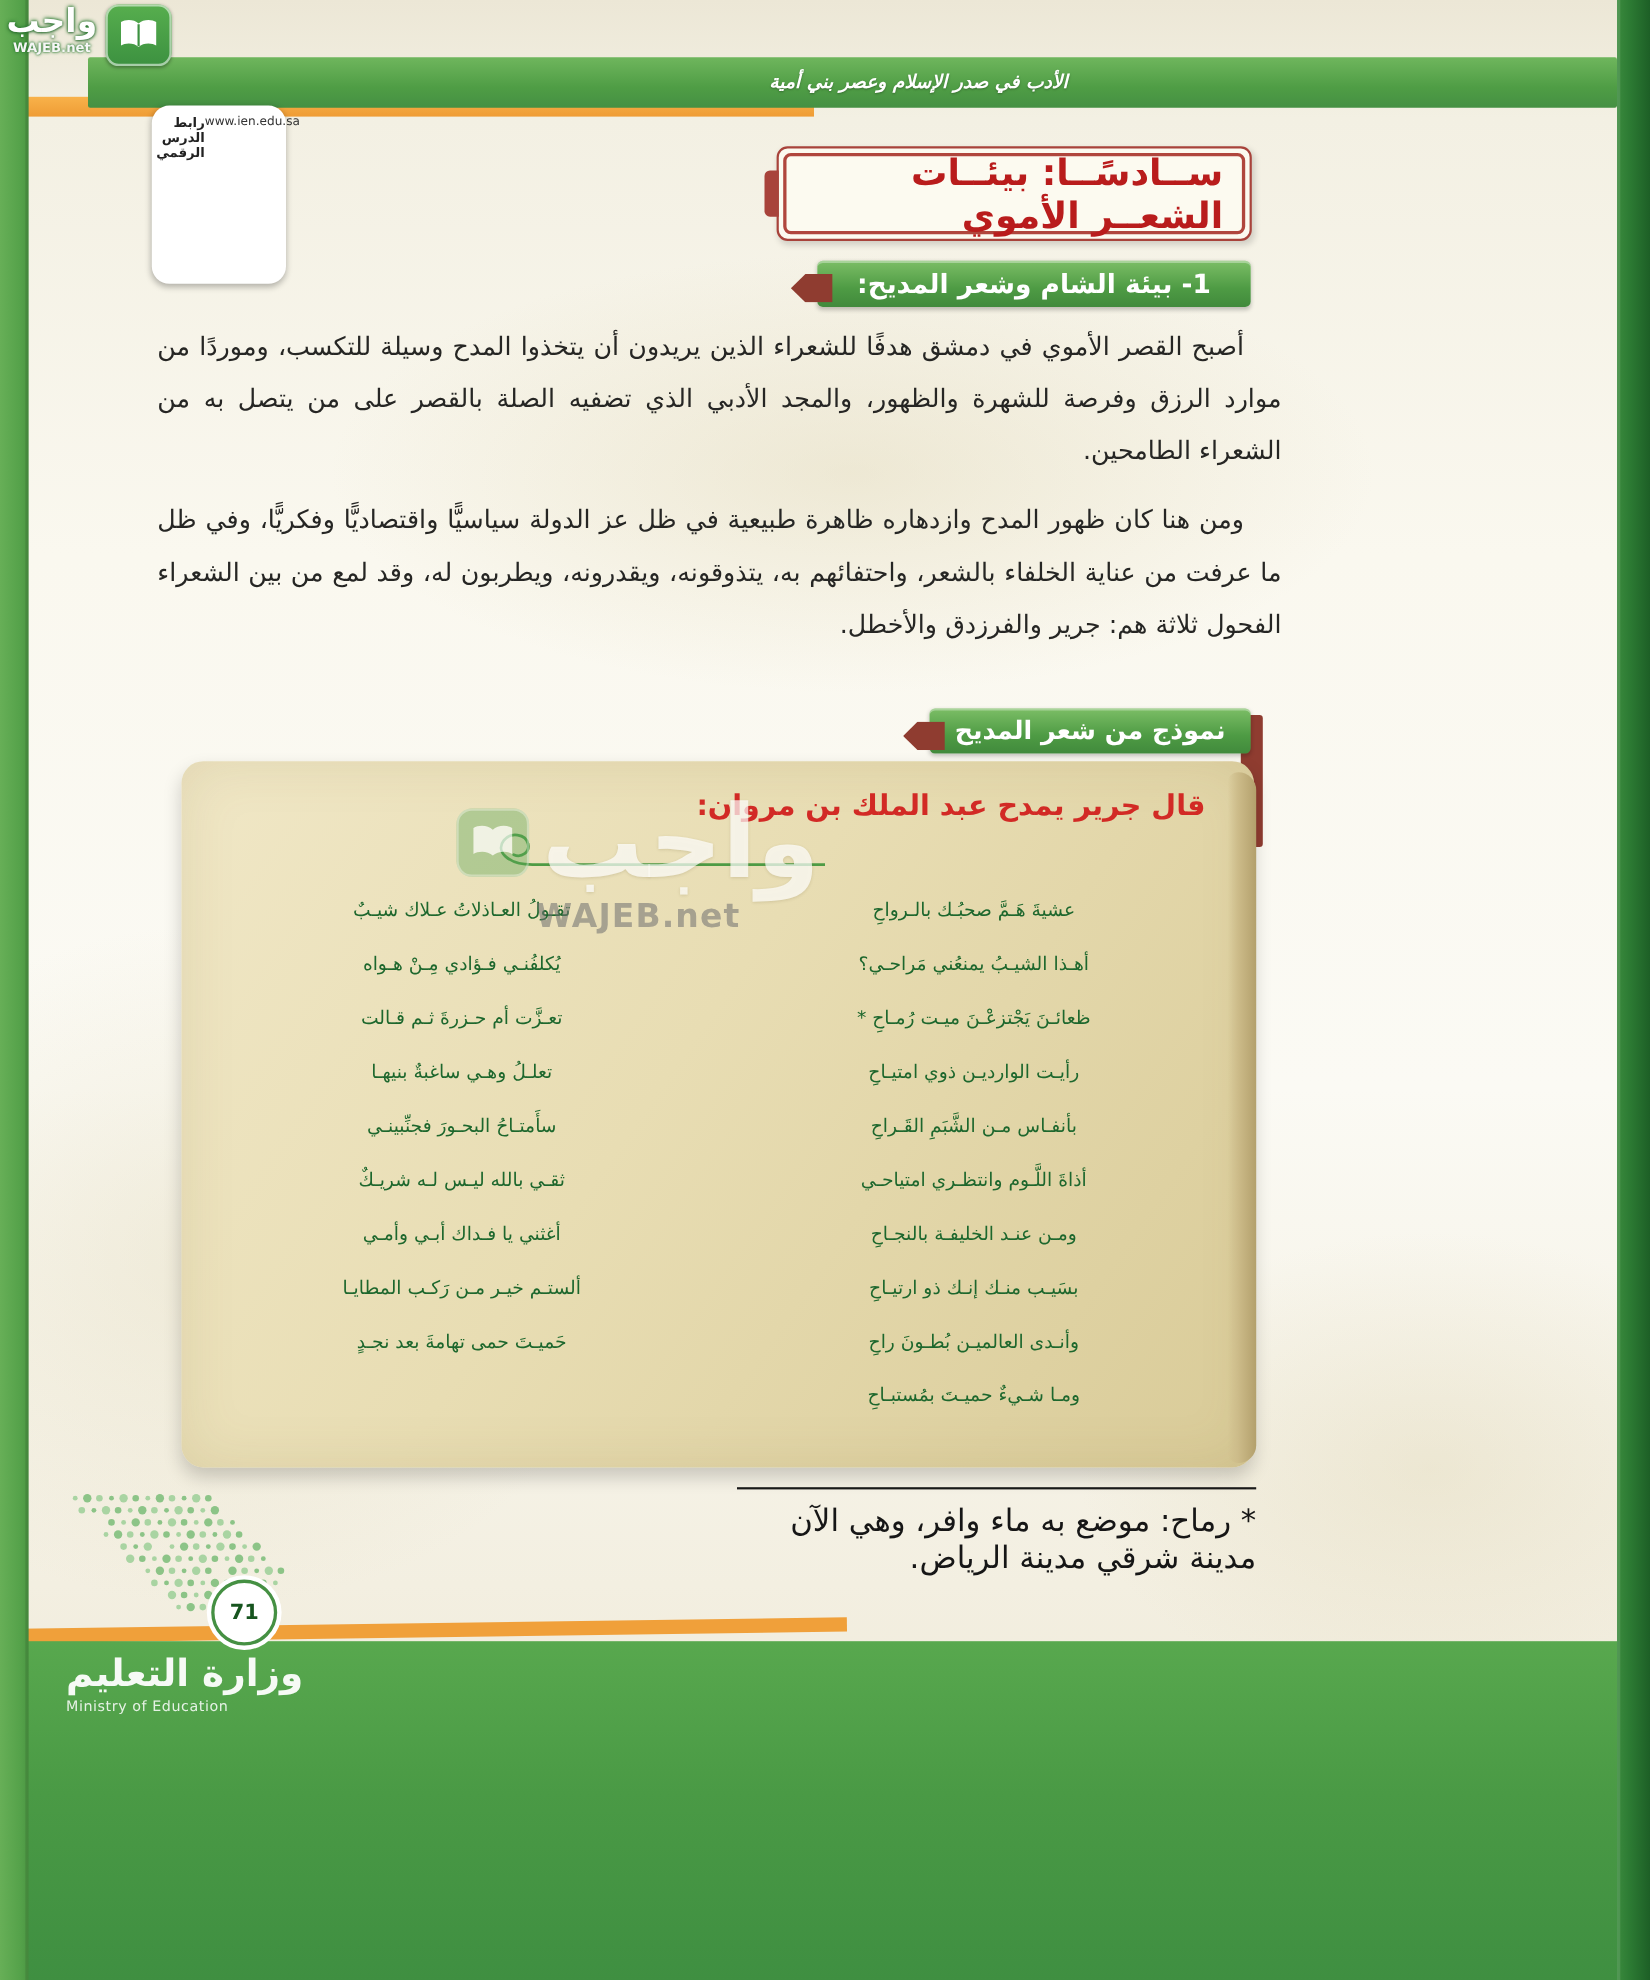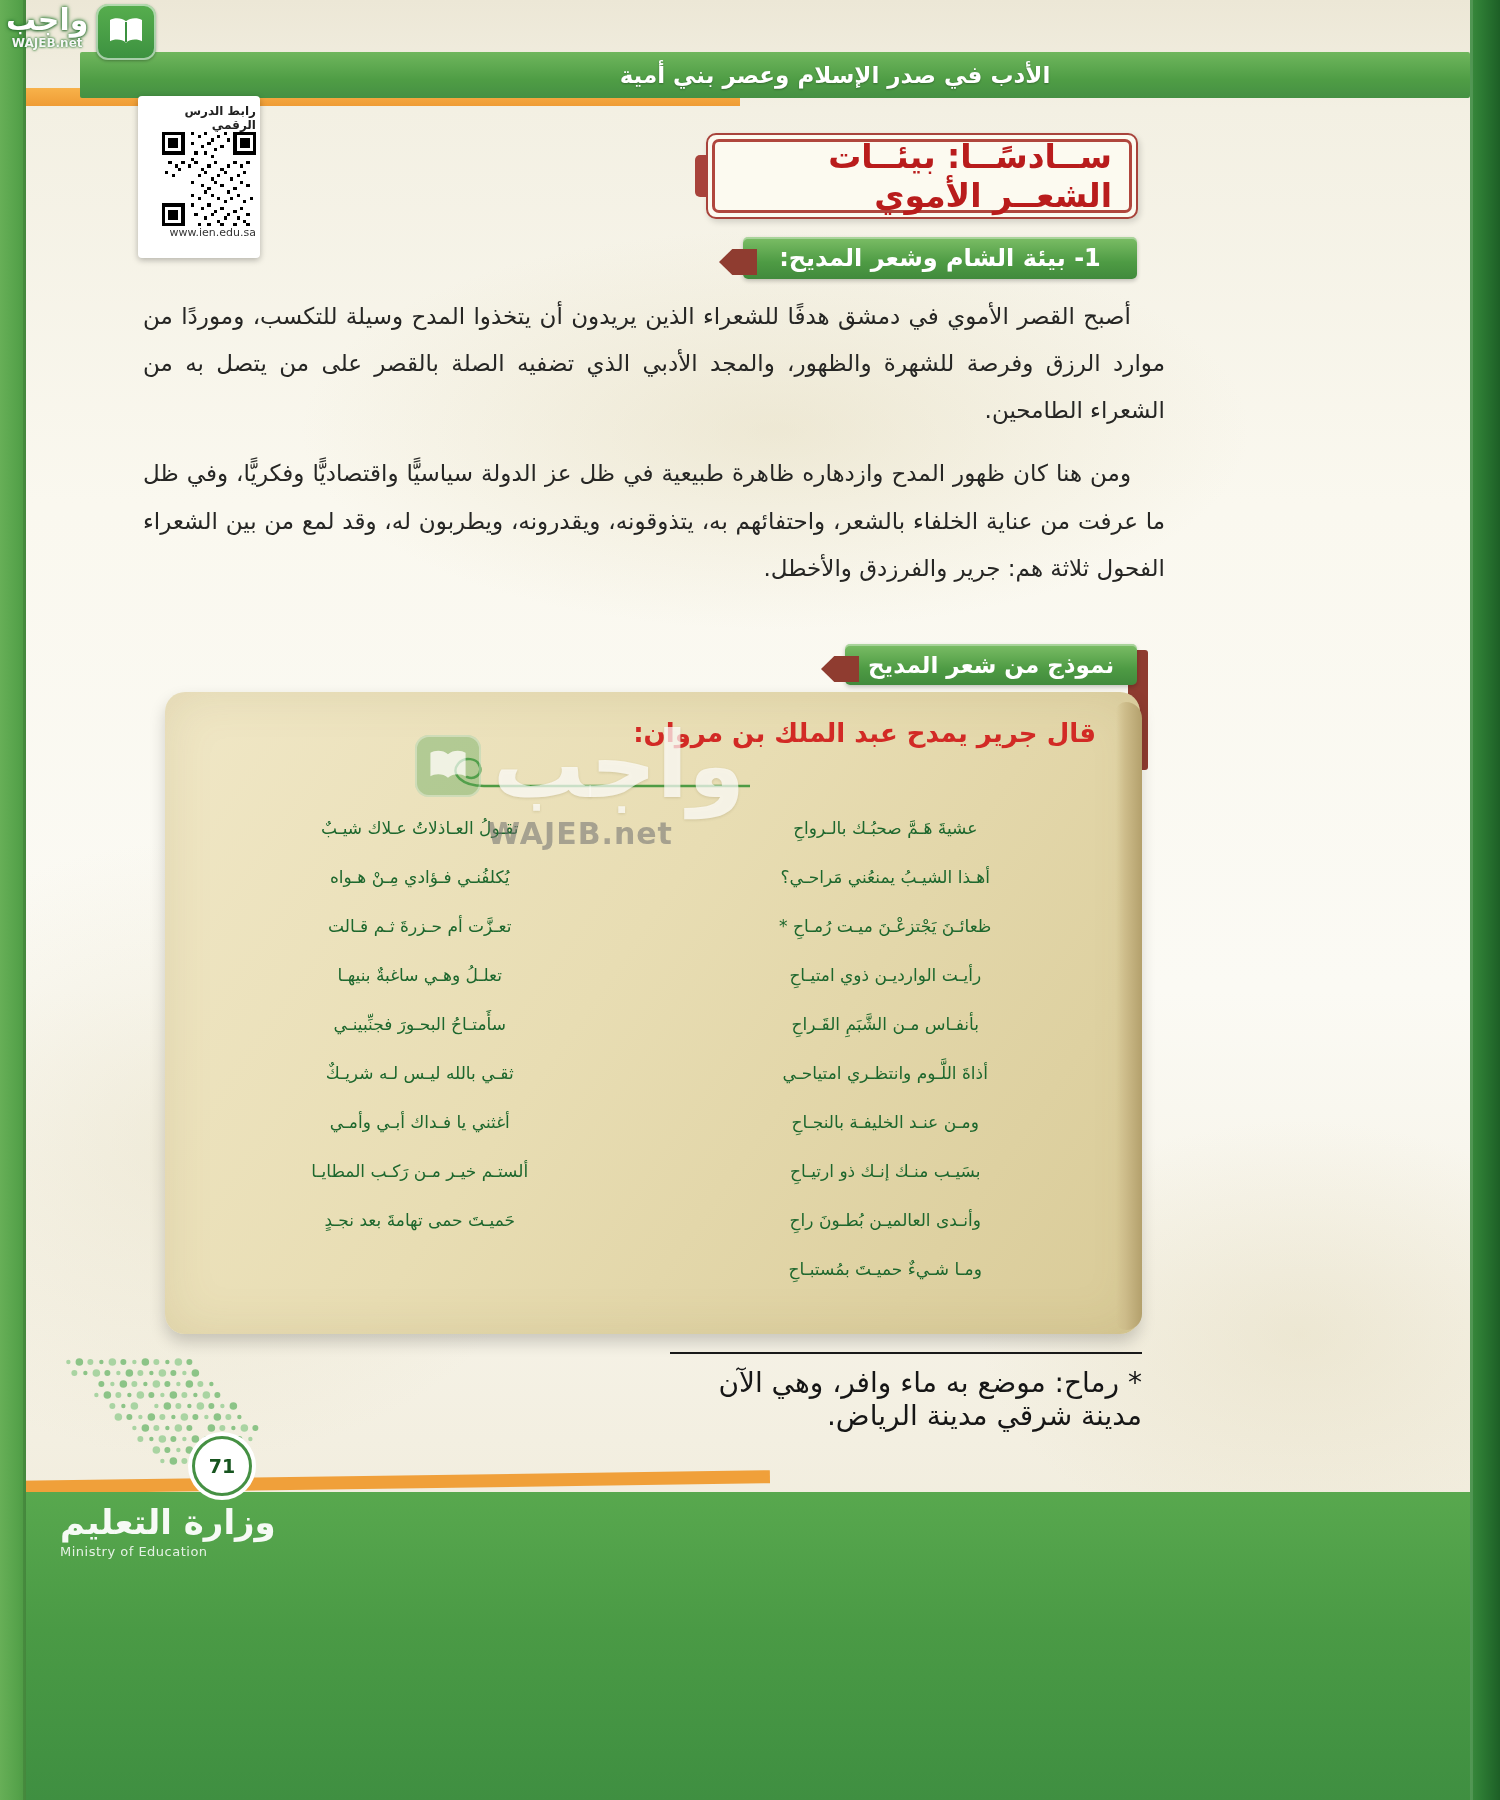--- a/index.html
+++ b/index.html
@@ -10,34 +10,34 @@
   .bg1{top:230px;right:250px;width:950px;height:400px;background:radial-gradient(closest-side,rgba(221,211,175,.40),transparent);}
   .bg2{top:840px;left:-180px;width:750px;height:620px;background:radial-gradient(closest-side,rgba(224,215,182,.38),transparent);}
   .bg3{top:1120px;right:-120px;width:640px;height:430px;background:radial-gradient(closest-side,rgba(221,211,175,.35),transparent);}
 
   .left-strip{position:absolute;left:0;top:0;width:26px;height:100%;background:linear-gradient(90deg,#67af57,#55a24a 70%,#4c9743);box-shadow:inset -3px 0 0 rgba(0,0,0,.10);z-index:4;}
   .right-strip{position:absolute;right:0;top:0;width:30px;height:100%;background:linear-gradient(270deg,#1d5f26,#2c7a33 60%,#3a8a3d);box-shadow:inset 3px 0 0 rgba(255,255,255,.12);z-index:4;}
 
   .header-band{position:absolute;left:80px;right:30px;top:52px;height:46px;z-index:2;border-radius:2px;
     background:linear-gradient(180deg,#6fb65d,#4f9d45 60%,#459043);
     display:flex;align-items:center;justify-content:center;}
-  .header-band .band-title{color:#fff;font-size:23px;font-weight:bold;text-shadow:0 1px 2px rgba(0,0,0,.3);direction:rtl;transform:translateX(60px);}
+  .header-band .band-title{color:#fff;font-size:17px;font-weight:bold;text-shadow:0 1px 2px rgba(0,0,0,.3);direction:rtl;transform:translateX(60px);font-style:italic;}
   .orange-bar{position:absolute;left:0;top:88px;width:740px;height:18px;background:linear-gradient(180deg,#f8b24a,#ef9c35);z-index:1;}
 
   .wajeb-top{position:absolute;left:6px;top:4px;z-index:6;display:flex;align-items:flex-start;gap:8px;direction:ltr;}
   .wajeb-txt{text-align:center;}
   .wajeb-ar{font-size:30px;font-weight:bold;color:#fff;line-height:1.05;
     text-shadow:0 0 3px #2f7d35,0 0 4px #2f7d35,0 1px 2px rgba(0,0,0,.35);}
   .wajeb-en{font-size:12px;font-weight:bold;color:#f6f6f6;text-shadow:0 0 2px #2f7d35,0 0 3px #2f7d35;}
   .book-badge{width:60px;height:56px;border-radius:12px;background:linear-gradient(180deg,#57ae4e,#3c9140);
     box-shadow:0 1px 3px rgba(0,0,0,.3),inset 0 0 0 2px rgba(255,255,255,.55);
     display:flex;align-items:center;justify-content:center;}
 
-  .qr-card{position:absolute;left:138px;top:96px;width:122px;height:162px;background:#fff;border-radius:4px;
-    box-shadow:0 2px 6px rgba(0,0,0,.28);z-index:6;display:flex;flex-direction:column;align-items:flex-end;
+  .qr-card{position:absolute;left:138px;top:96px;width:122px;height:162px;background:#fff;border-radius:16px;
+    box-shadow:0 2px 6px rgba(0,0,0,.28);z-index:6;display:flex;flex-direction:row;align-items:flex-start;
     padding:8px 4px;box-sizing:border-box;}
   .qr-label{font-size:12px;font-weight:bold;color:#222;direction:rtl;}
   .qr-url{font-size:11px;color:#333;}
 
   .main-title-box{position:absolute;right:362px;top:133px;width:428px;height:82px;background:#fcfaf0;
     border:2px solid #a8433b;border-radius:10px;box-shadow:2px 3px 6px rgba(0,0,0,.15);
     display:flex;align-items:center;justify-content:center;z-index:3;}
   .main-title-box::before{content:'';position:absolute;inset:4px;border:3px solid #b0463d;border-radius:7px;}
   .main-title-box::after{content:'';position:absolute;left:-13px;top:20px;bottom:20px;width:13px;background:#a8433b;border-radius:5px 0 0 5px;}
   .main-title-text{position:relative;font-size:33px;font-weight:bold;color:#b91c1c;direction:rtl;padding:0 24px;}

